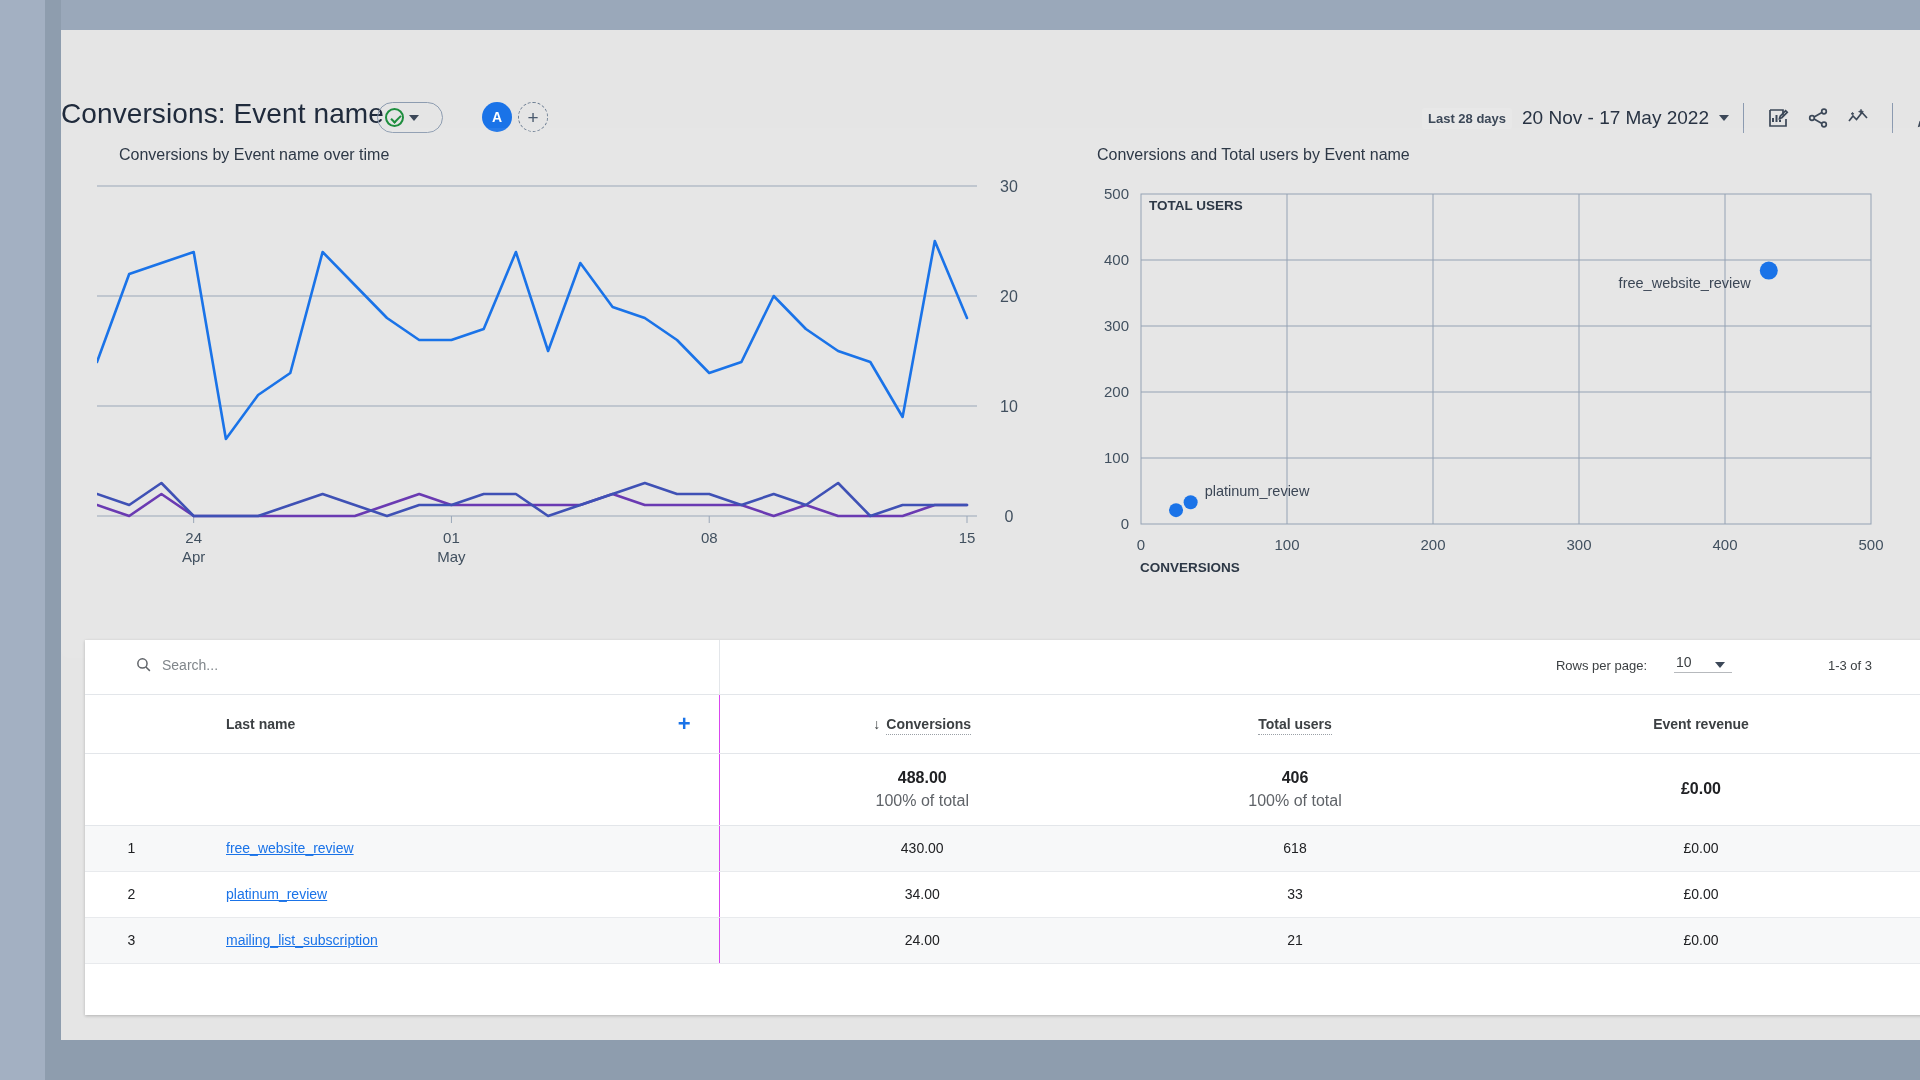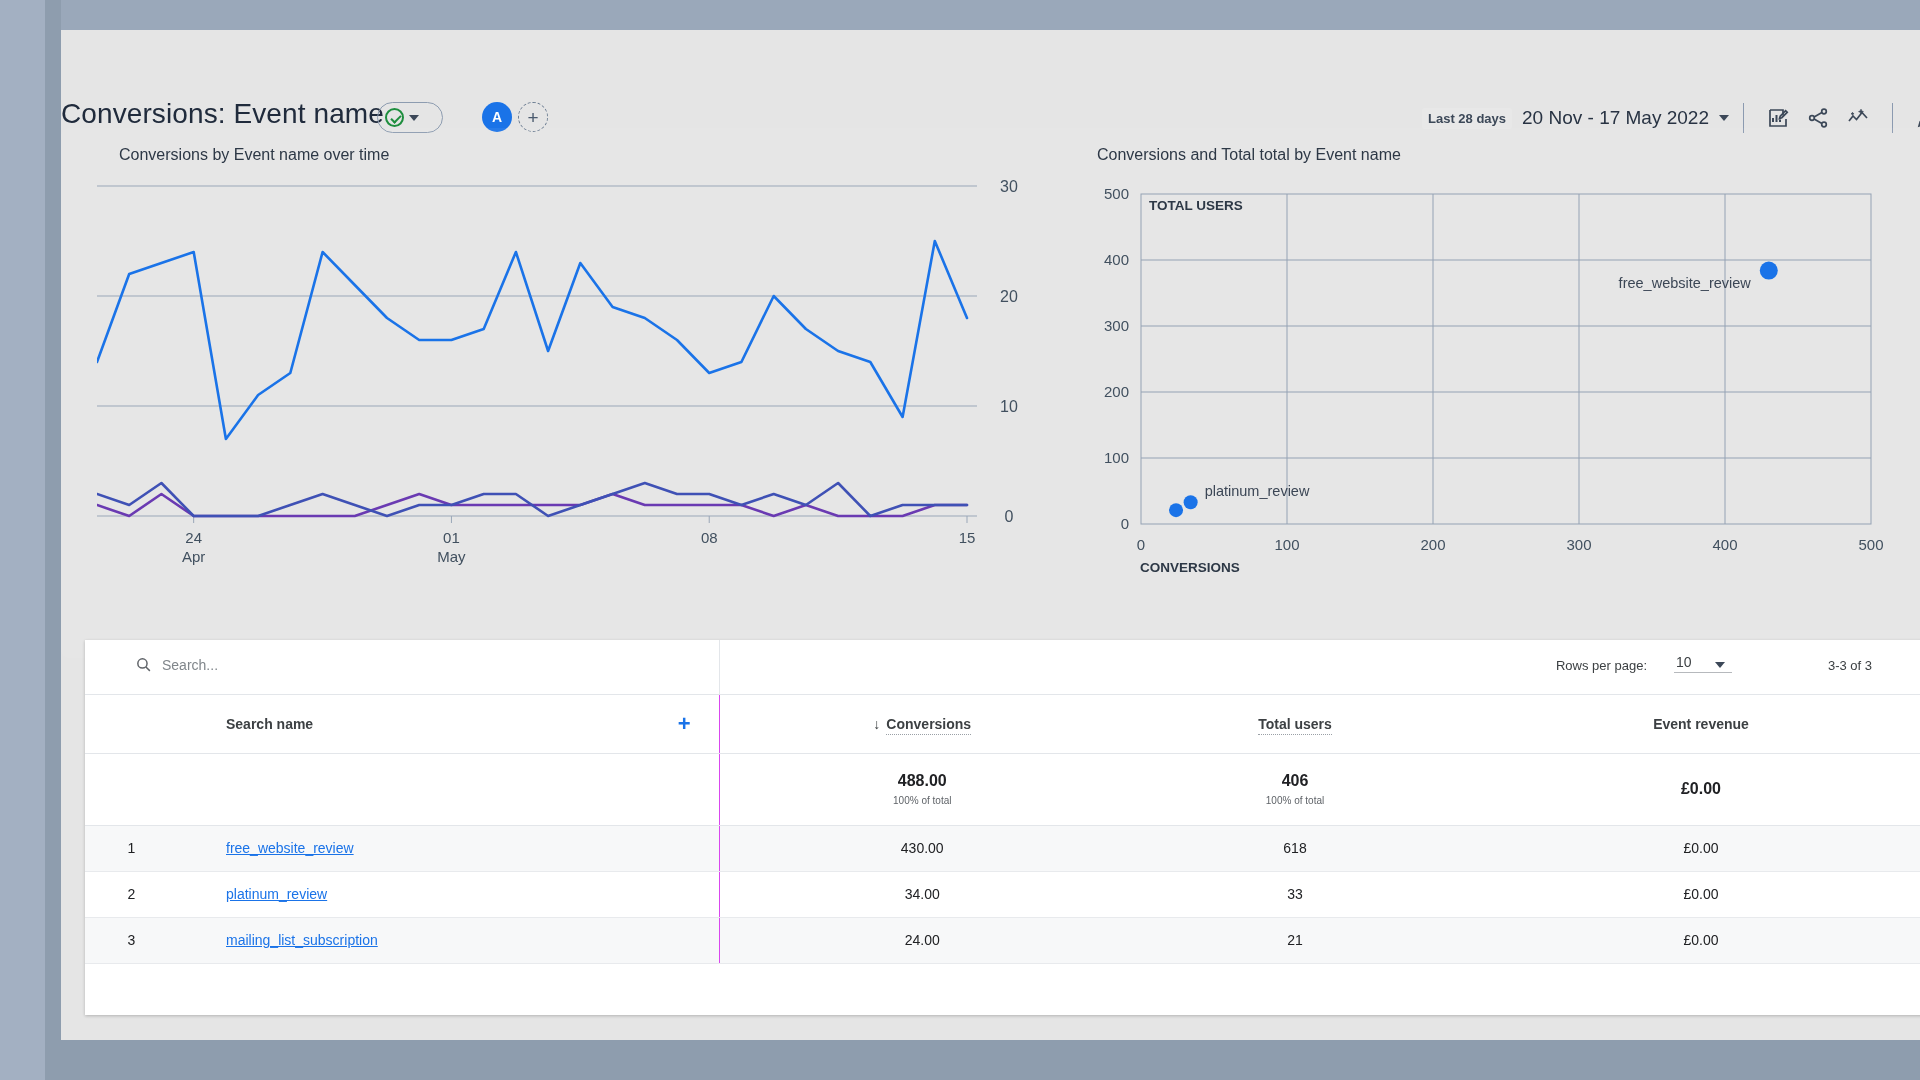--- a/index.html
+++ b/index.html
@@ -101,21 +101,21 @@
   thead th { height: 58px; vertical-align: middle; border-bottom: 1px solid #e3e6ea; }
   .th-name { text-align: left; padding-left: 48px !important; font-size: 14px; color: #3c4043; position: relative; }
   .plus-col { position: absolute; right: 28px; top: 50%; transform: translateY(-50%); color: #1a73e8; font-size: 22px; line-height: 1; }
   .th-metric { text-align: center; font-size: 14px; color: #3c4043; }
   .th-metric .lbl { border-bottom: 1px dotted #9aa0a6; padding-bottom: 2px; }
   .sort-arrow { margin-right: 6px; }
   .col-div { border-left: 1px solid #d946ef; }
 
   .total-row td { height: 72px; vertical-align: middle; text-align: center; border-bottom: 1px solid #e3e6ea; }
   .total-num { font-size: 16px; font-weight: bold; color: #202124; }
-  .total-sub { font-size: 10px; color: #5f6368; margin-top: 5px; }
+  .total-sub { font-size: 16px; color: #5f6368; margin-top: 5px; }
 
   tbody.rows tr { height: 46px; }
   tbody.rows tr.alt { background: #f7f8f9; }
   tbody.rows td { border-bottom: 1px solid #e8eaed; vertical-align: middle; font-size: 14px; color: #202124; }
   .td-rank { text-align: center; color: #3c4043; }
   .td-name { padding-left: 48px !important; }
   .td-name a { color: #1a73e8; text-decoration: underline; }
   .td-metric { text-align: center; }
 
   .feedback {
@@ -210,21 +210,21 @@
           <text x="612.2222222222222" y="367" fill="#41505f" font-size="15" font-family="&quot;Liberation Sans&quot;, sans-serif" text-anchor="middle">08</text>
           <line x1="870" y1="340" x2="870" y2="347" stroke="#9aa7b8" stroke-width="1"></line>
           <text x="870" y="367" fill="#41505f" font-size="15" font-family="&quot;Liberation Sans&quot;, sans-serif" text-anchor="middle">15</text>
           <path d="M0.0 329.0 L32.2 340.0 L64.4 318.0 L96.7 340.0 L128.9 340.0 L161.1 340.0 L193.3 340.0 L225.6 340.0 L257.8 340.0 L290.0 329.0 L322.2 318.0 L354.4 329.0 L386.7 329.0 L418.9 329.0 L451.1 329.0 L483.3 329.0 L515.6 318.0 L547.8 329.0 L580.0 329.0 L612.2 329.0 L644.4 329.0 L676.7 340.0 L708.9 329.0 L741.1 340.0 L773.3 340.0 L805.6 340.0 L837.8 329.0 L870.0 329.0" fill="none" stroke="#6a3ab2" stroke-width="2.6" stroke-linejoin="round" stroke-linecap="round"></path>
           <path d="M0.0 318.0 L32.2 329.0 L64.4 307.0 L96.7 340.0 L128.9 340.0 L161.1 340.0 L193.3 329.0 L225.6 318.0 L257.8 329.0 L290.0 340.0 L322.2 329.0 L354.4 329.0 L386.7 318.0 L418.9 318.0 L451.1 340.0 L483.3 329.0 L515.6 318.0 L547.8 307.0 L580.0 318.0 L612.2 318.0 L644.4 329.0 L676.7 318.0 L708.9 329.0 L741.1 307.0 L773.3 340.0 L805.6 329.0 L837.8 329.0 L870.0 329.0" fill="none" stroke="#3f51b5" stroke-width="2.6" stroke-linejoin="round" stroke-linecap="round"></path>
           <path d="M0.0 186.0 L32.2 98.0 L64.4 87.0 L96.7 76.0 L128.9 263.0 L161.1 219.0 L193.3 197.0 L225.6 76.0 L257.8 109.0 L290.0 142.0 L322.2 164.0 L354.4 164.0 L386.7 153.0 L418.9 76.0 L451.1 175.0 L483.3 87.0 L515.6 131.0 L547.8 142.0 L580.0 164.0 L612.2 197.0 L644.4 186.0 L676.7 120.0 L708.9 153.0 L741.1 175.0 L773.3 186.0 L805.6 241.0 L837.8 65.0 L870.0 142.0" fill="none" stroke="#1a73e8" stroke-width="2.6" stroke-linejoin="round" stroke-linecap="round"></path>
         </svg>
     </div>
 
     <div class="panel-right">
-      <div class="chart-title" style="left:16px; top:8px;">Conversions and Total total by Event name</div>
+      <div class="chart-title" style="left:16px; top:8px;">Conversions and Total users by Event name</div>
       <svg id="scatterSvg" width="850" height="460" viewBox="0 0 850 460" style="position:absolute; left:0; top:38px;">
           <rect x="60" y="18" width="730" height="330" fill="none" stroke="#94a2b4" stroke-width="1"></rect>
           <text x="60" y="374" fill="#41505f" font-size="15" font-family="&quot;Liberation Sans&quot;, sans-serif" text-anchor="middle">0</text>
           <line x1="206" y1="18" x2="206" y2="348" stroke="#94a2b4" stroke-width="1"></line>
           <text x="206" y="374" fill="#41505f" font-size="15" font-family="&quot;Liberation Sans&quot;, sans-serif" text-anchor="middle">100</text>
           <line x1="352" y1="18" x2="352" y2="348" stroke="#94a2b4" stroke-width="1"></line>
           <text x="352" y="374" fill="#41505f" font-size="15" font-family="&quot;Liberation Sans&quot;, sans-serif" text-anchor="middle">200</text>
           <line x1="498" y1="18" x2="498" y2="348" stroke="#94a2b4" stroke-width="1"></line>
           <text x="498" y="374" fill="#41505f" font-size="15" font-family="&quot;Liberation Sans&quot;, sans-serif" text-anchor="middle">300</text>
           <line x1="644" y1="18" x2="644" y2="348" stroke="#94a2b4" stroke-width="1"></line>
@@ -274,36 +274,36 @@
           <circle cx="10.5" cy="10.5" r="6.5"></circle>
             <path d="M15.4 15.4L21 21"></path>
         </svg>
         <span class="search-text">Search...</span>
       </div>
       <div class="toolbar-div"></div>
 
       <span class="rpp">Rows per page:</span>
       <span class="rpp-val">10</span>
       <span class="rpp-caret caret-d"></span>
-      <span class="range-txt">3-3 of 3</span>
+      <span class="range-txt">1-3 of 3</span>
     </div>
 
     <table class="data">
       <colgroup>
         <col class="col-rank">
           <col class="col-name">
           <col class="col-conv">
           <col class="col-users">
           <col class="col-rev">
       </colgroup>
       <thead>
         <tr>
           <th></th>
           <th class="th-name">
-            <span>Search name</span>
+            <span>Last name</span>
             <span class="plus-col">+</span>
           </th>
           <th class="th-metric col-div">
             <span class="sort-arrow">↓</span><span class="lbl">Conversions</span>
           </th>
           <th class="th-metric">
             <span class="lbl">Total users</span>
           </th>
           <th class="th-metric">
             <span>Event revenue</span>

